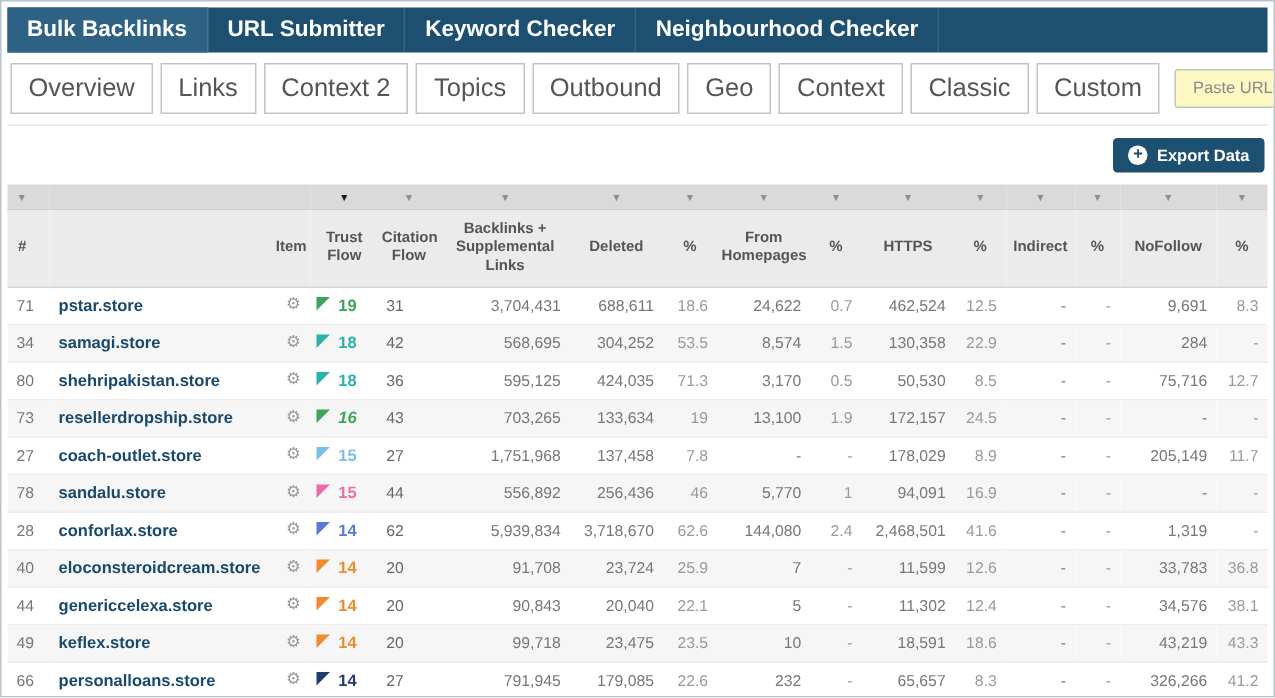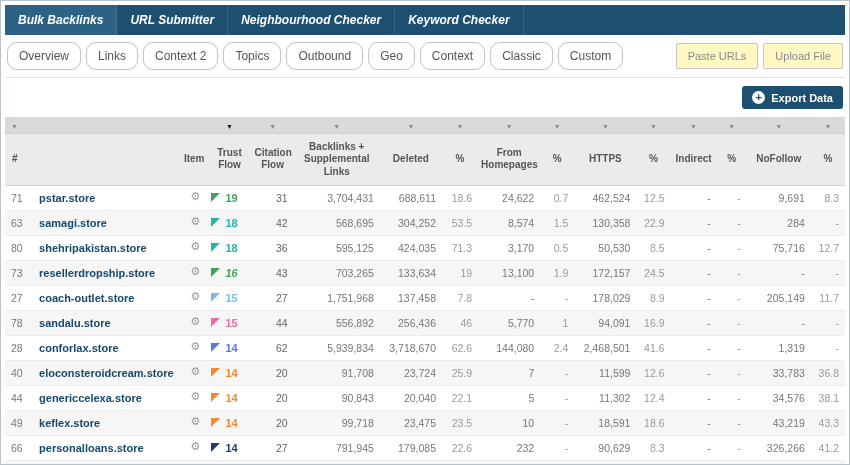--- a/index.html
+++ b/index.html
@@ -5,29 +5,29 @@
   * { box-sizing: border-box; }
   html,body { margin:0; padding:0; background:#fff; }
   body { font-family: "Liberation Sans", sans-serif; }
   .app {
     width: 850px; height: 465px; border: 1px solid #b8c4cc;
     padding: 4px; overflow: hidden; background: #fff;
   }
   
   .topbar { display:flex; background:#1d4f70; height:30px; }
   .topnav-item {
-    padding:0 13px; line-height:30px; color:#fff; font-size:12px; font-weight:bold;
-    border-right:1px solid rgba(255,255,255,0.12); cursor:pointer; white-space:nowrap;font-style:italic;
+    padding:0 13px; line-height:30px; color:#fff; font-size:15px; font-weight:bold;
+    border-right:1px solid rgba(255,255,255,0.12); cursor:pointer; white-space:nowrap;
   }
   .topnav-item.active { background:#2d6285; }
   
   .tabs-row { display:flex; align-items:center; padding:7px 2px; gap:5px; border-bottom:1px solid #e2e2e2; }
   .tab-btn {
-    border:1px solid #c3c3c3; background:#fff; color:#555; font-size:12px;
-    padding:6px 11px; border-radius:10px; cursor:pointer; white-space:nowrap;
+    border:1px solid #c3c3c3; background:#fff; color:#555; font-size:17px;
+    padding:6px 11px; border-radius:0; cursor:pointer; white-space:nowrap;
   }
   .tab-btn.active { background:#1d4f70; color:#fff; border-color:#1d4f70; font-weight:bold; }
   .spacer { flex:1; }
   .action-btn {
     border:1px solid #c3c3c3; background:#fef9c3; color:#8a8a8a; font-size:11px;
     padding:6px 11px; border-radius:2px; cursor:pointer; white-space:nowrap;
   }
   
   .export-row { display:flex; justify-content:flex-end; padding:8px 2px; }
   .export-btn {
@@ -52,42 +52,42 @@
     background:#ebebeb; color:#555; font-weight:bold; font-size:10px;
     padding:7px 3px; text-align:center; white-space:pre-line;
     border-bottom:1px solid #d5d5d5; vertical-align:middle; line-height:1.25; cursor:pointer;
   }
   .header-row th.col-num { text-align:left; padding-left:7px; }
   .header-row th.col-item { text-align:right; }
   tbody td { padding:6px 6px; border-bottom:1px solid #ececec; color:#777; overflow:hidden; }
   tbody tr.odd { background:#f6f6f6; }
   tbody tr.even { background:#ffffff; }
   .num-cell { text-align:right; }
-  .cf-cell { text-align:right; color:#666; }
+  .cf-cell { text-align:left; color:#666; }
   .pct { color:#9a9a9a; }
   td.item { position:relative; padding-right:22px; white-space:nowrap;margin-left:31px; }
   .item-link { color:#17486e; font-weight:bold; font-size:11px; cursor:pointer; }
   .gear { position:absolute; right:7px; top:4px; color:#9a9a9a; font-size:11px; cursor:pointer; }
   td.tf { white-space:nowrap; padding-left:4px; }
   .flag {
     display:inline-block; width:0; height:0;
     border-top:9px solid #999; border-right:9px solid transparent;
     vertical-align:middle; margin-right:5px; margin-top:-3px;
   }
   .tf-val { font-weight:bold; font-size:11px; }
 </style>
 </head>
 <body>
 
 <div class="app">
   <div class="topbar">
       <div class="topnav-item active">Bulk Backlinks</div>
       <div class="topnav-item">URL Submitter</div>
+      <div class="topnav-item">Keyword Checker</div>
       <div class="topnav-item">Neighbourhood Checker</div>
-      <div class="topnav-item">Keyword Checker</div>
     </div>
 
   <div class="tabs-row">
     <div style="display:flex;gap:5px;">
         <button class="tab-btn">Overview</button>
         <button class="tab-btn">Links</button>
         <button class="tab-btn">Context 2</button>
         <button class="tab-btn">Topics</button>
         <button class="tab-btn">Outbound</button>
         <button class="tab-btn">Geo</button>
@@ -180,21 +180,21 @@
           <td class="num-cell">24,622</td>
           <td class="num-cell pct">0.7</td>
           <td class="num-cell">462,524</td>
           <td class="num-cell pct">12.5</td>
           <td class="num-cell">-</td>
           <td class="num-cell pct">-</td>
           <td class="num-cell">9,691</td>
           <td class="num-cell pct">8.3</td>
         </tr>
         <tr class="odd">
-          <td>63</td>
+          <td>34</td>
           <td class="item"><span class="item-link">samagi.store</span><span class="gear">⚙</span></td>
           <td class="tf"><span class="flag" style="border-top-color: rgb(43, 179, 171);"></span><span class="tf-val" style="color: rgb(43, 179, 171);">18</span></td>
           <td class="cf-cell">42</td>
           <td class="num-cell">568,695</td>
           <td class="num-cell">304,252</td>
           <td class="num-cell pct">53.5</td>
           <td class="num-cell">8,574</td>
           <td class="num-cell pct">1.5</td>
           <td class="num-cell">130,358</td>
           <td class="num-cell pct">22.9</td>
@@ -342,21 +342,21 @@
         <tr class="even">
           <td>66</td>
           <td class="item"><span class="item-link">personalloans.store</span><span class="gear">⚙</span></td>
           <td class="tf"><span class="flag" style="border-top-color: rgb(31, 61, 110);"></span><span class="tf-val" style="color: rgb(31, 61, 110);">14</span></td>
           <td class="cf-cell">27</td>
           <td class="num-cell">791,945</td>
           <td class="num-cell">179,085</td>
           <td class="num-cell pct">22.6</td>
           <td class="num-cell">232</td>
           <td class="num-cell pct">-</td>
-          <td class="num-cell">90,629</td>
+          <td class="num-cell">65,657</td>
           <td class="num-cell pct">8.3</td>
           <td class="num-cell">-</td>
           <td class="num-cell pct">-</td>
           <td class="num-cell">326,266</td>
           <td class="num-cell pct">41.2</td>
         </tr>
         <tr class="odd">
           <td>72</td>
           <td class="item">
             <span class="gear">⚙</span>

